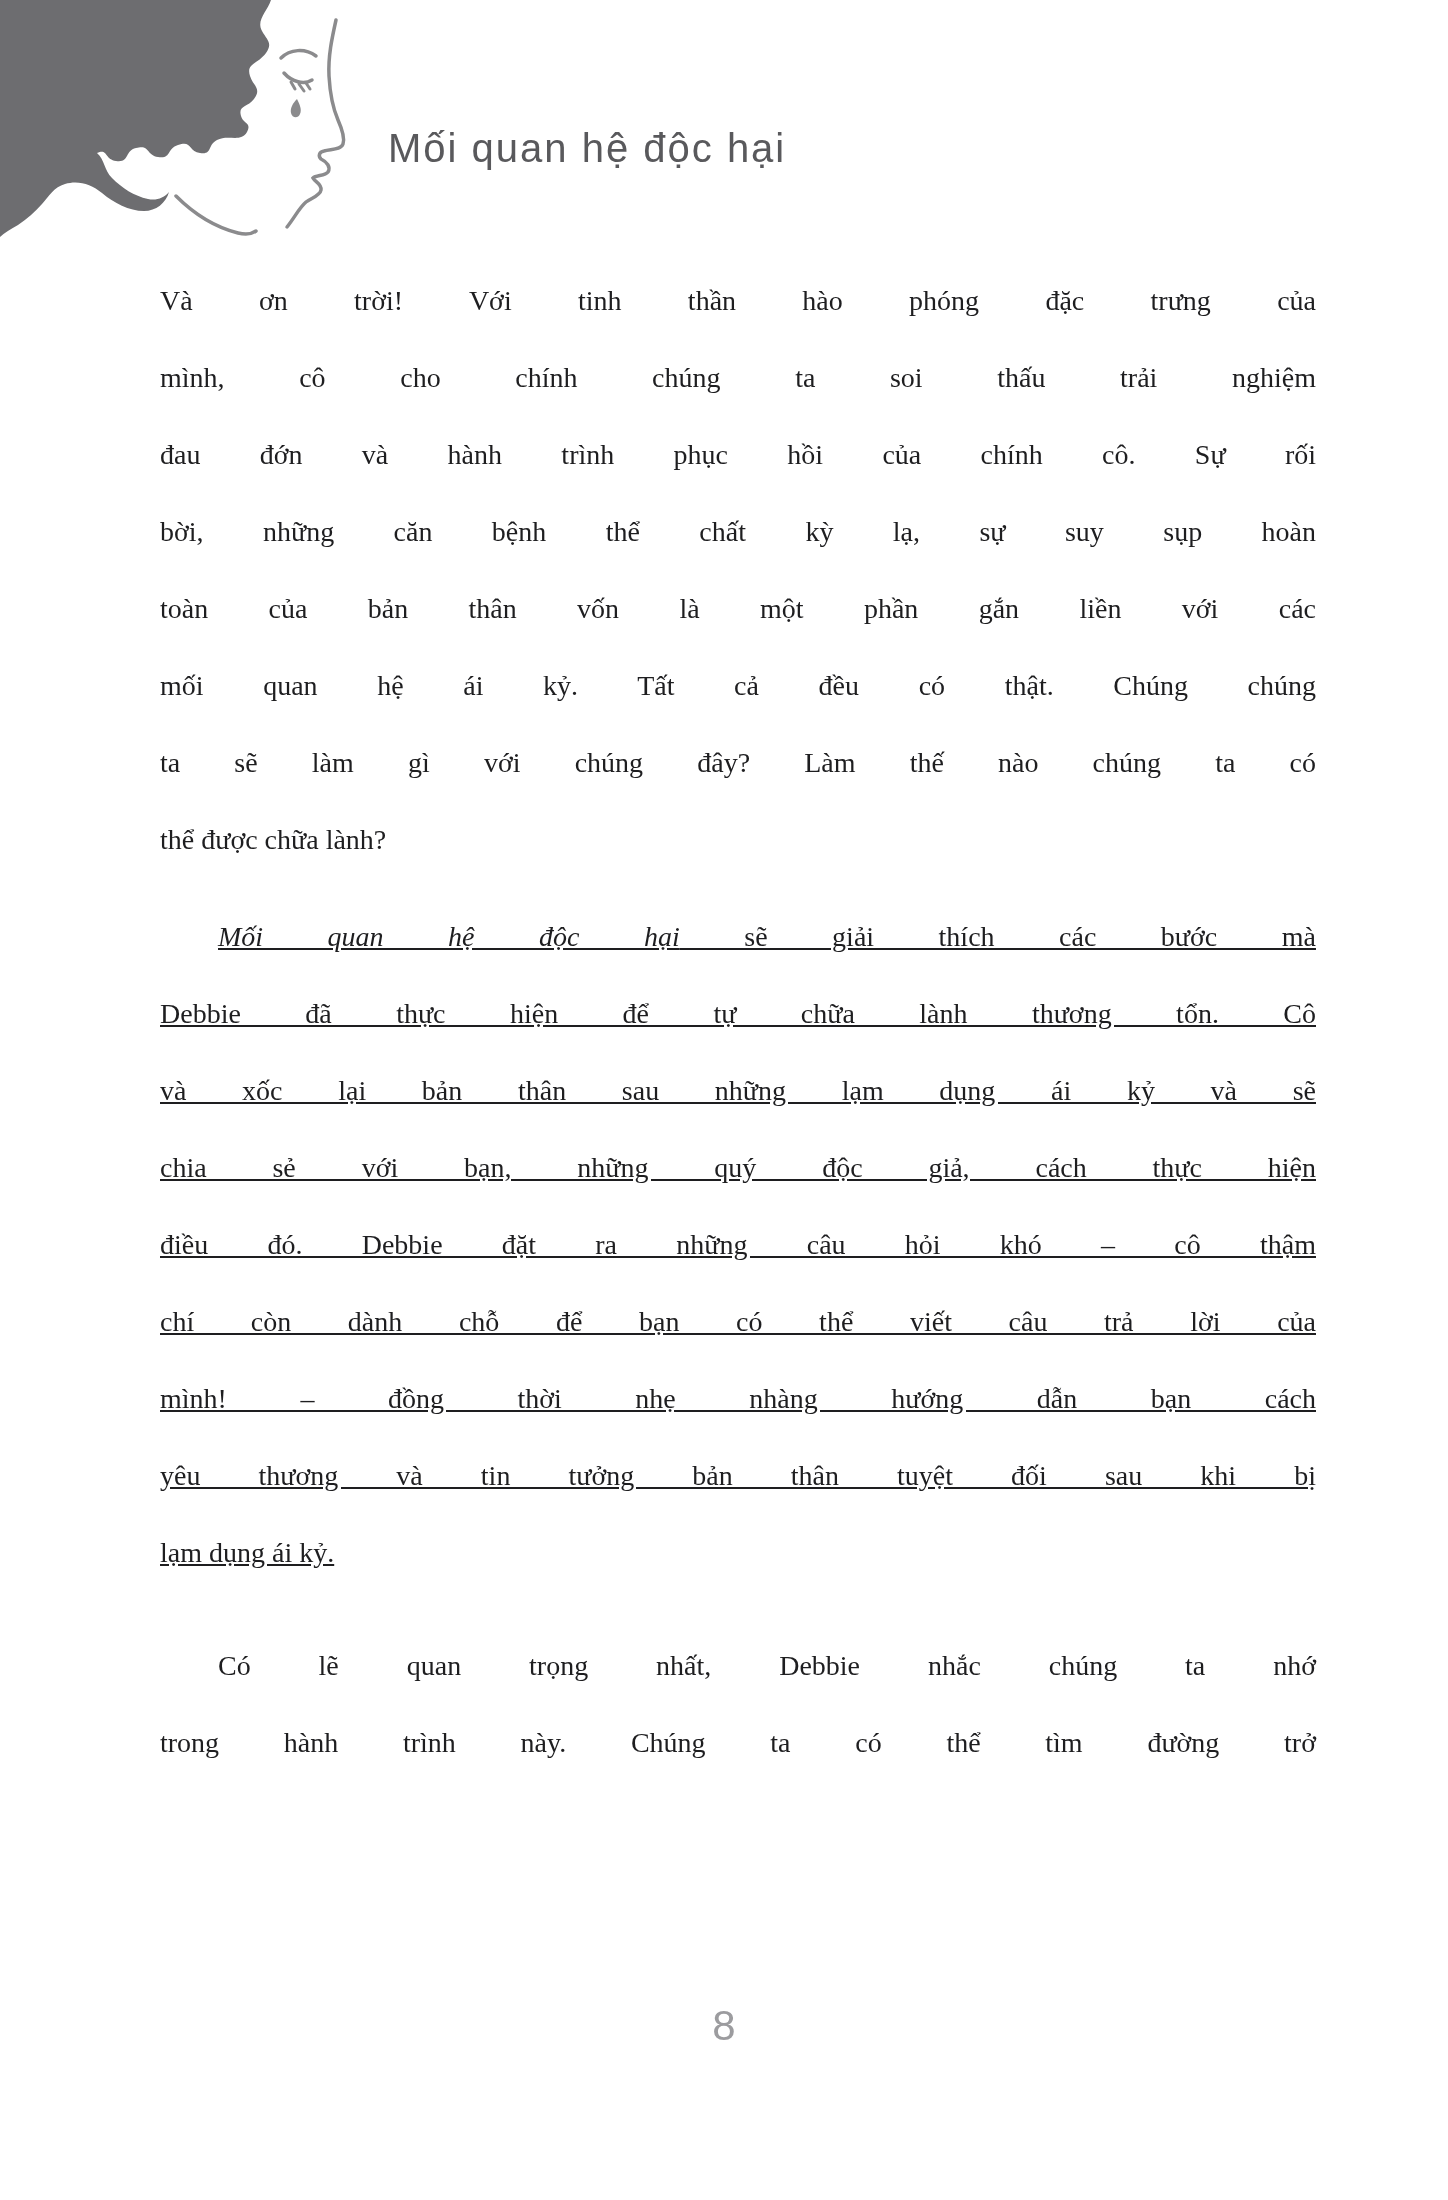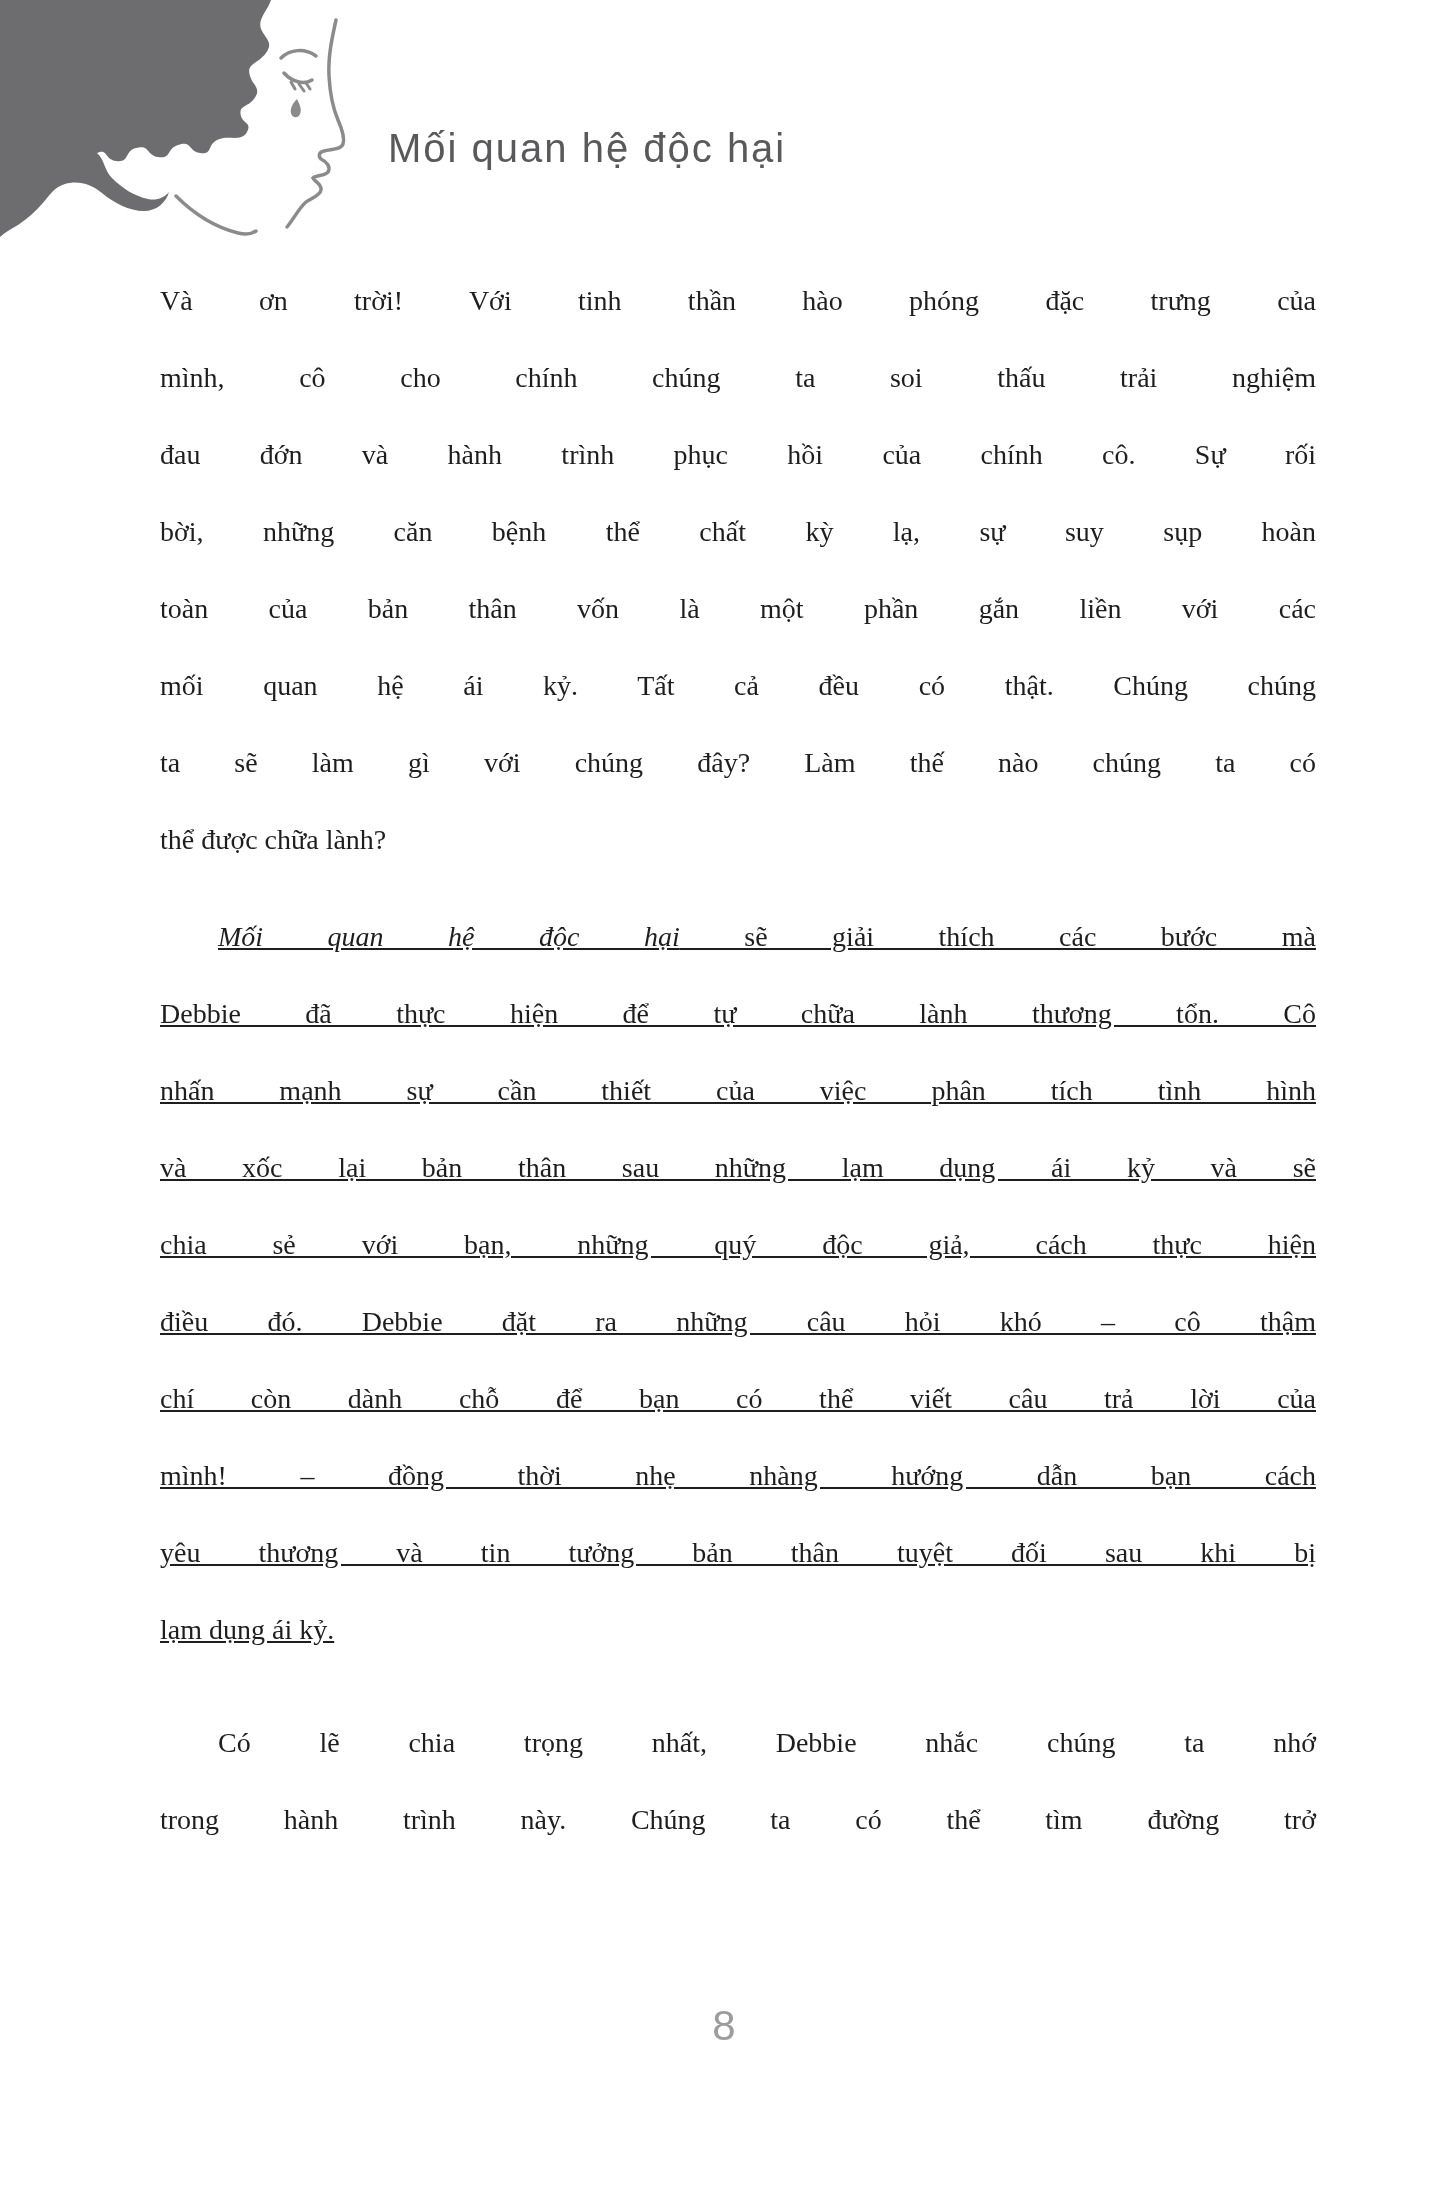--- a/index.html
+++ b/index.html
@@ -88,32 +88,31 @@
       <div class="line">bời, những căn bệnh thể chất kỳ lạ, sự suy sụp hoàn</div>
       <div class="line">toàn của bản thân vốn là một phần gắn liền với các</div>
       <div class="line">mối quan hệ ái kỷ. Tất cả đều có thật. Chúng chúng</div>
       <div class="line">ta sẽ làm gì với chúng đây? Làm thế nào chúng ta có</div>
       <div class="line last">thể được chữa lành?</div>
     </div>
 
     <div class="para para-2">
       <div class="line indent"><span class="italic">Mối quan hệ độc hại</span><span> sẽ giải thích các bước mà</span></div>
       <div class="line">Debbie đã thực hiện để tự chữa lành thương tổn. Cô</div>
-      <div class="line">nhấn mạnh sự cần thiết của việc phân tích tình hình</div>
       <div class="line">và xốc lại bản thân sau những lạm dụng ái kỷ và sẽ</div>
       <div class="line">chia sẻ với bạn, những quý độc giả, cách thực hiện</div>
       <div class="line">điều đó. Debbie đặt ra những câu hỏi khó – cô thậm</div>
       <div class="line">chí còn dành chỗ để bạn có thể viết câu trả lời của</div>
       <div class="line">mình! – đồng thời nhẹ nhàng hướng dẫn bạn cách</div>
       <div class="line">yêu thương và tin tưởng bản thân tuyệt đối sau khi bị</div>
       <div class="line last">lạm dụng ái kỷ.</div>
     </div>
 
     <div class="para para-3">
-      <div class="line indent">Có lẽ chia trọng nhất, Debbie nhắc chúng ta nhớ</div>
+      <div class="line indent">Có lẽ quan trọng nhất, Debbie nhắc chúng ta nhớ</div>
       <div class="line">trong hành trình này. Chúng ta có thể tìm đường trở</div>
     </div>
 
   </div>
 
   <div class="page-number">8</div>
 
 </div>
 
 </body></html>

